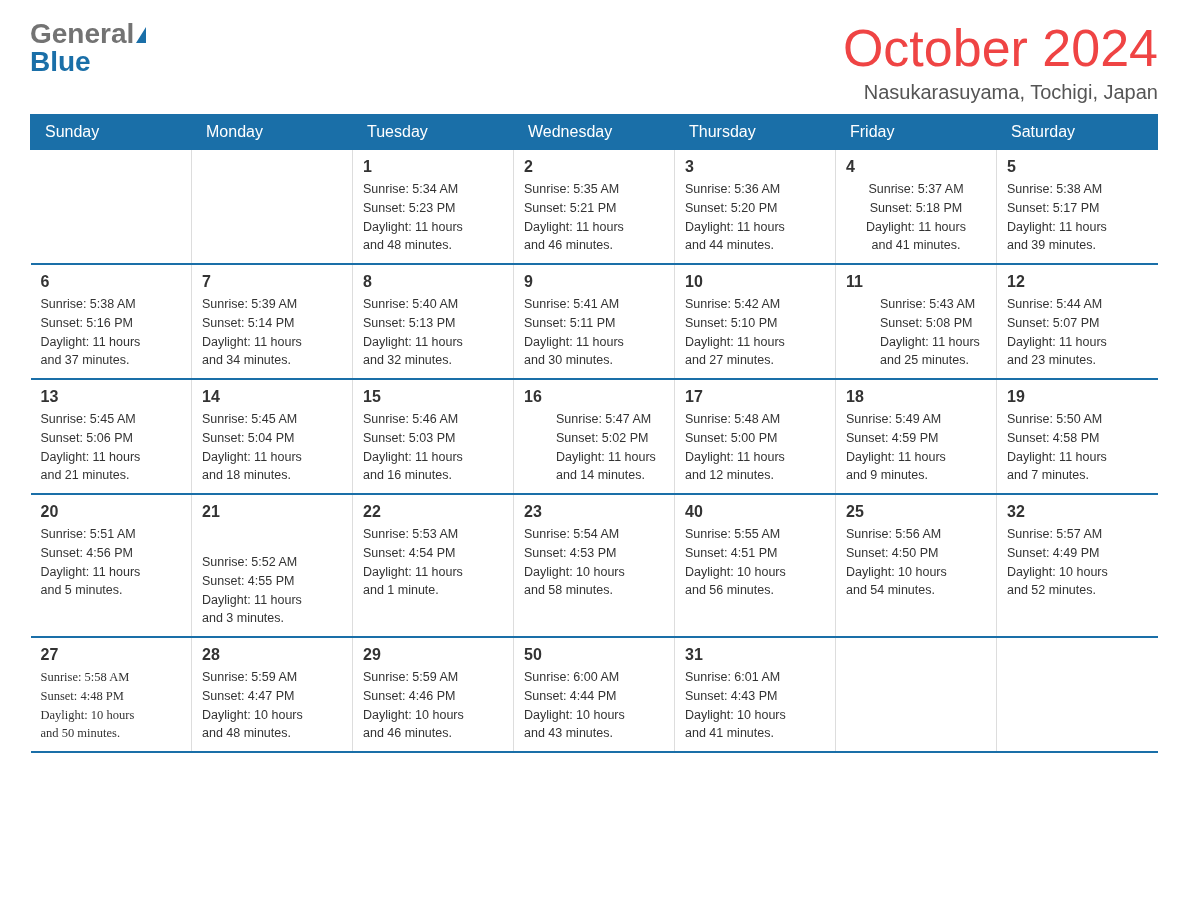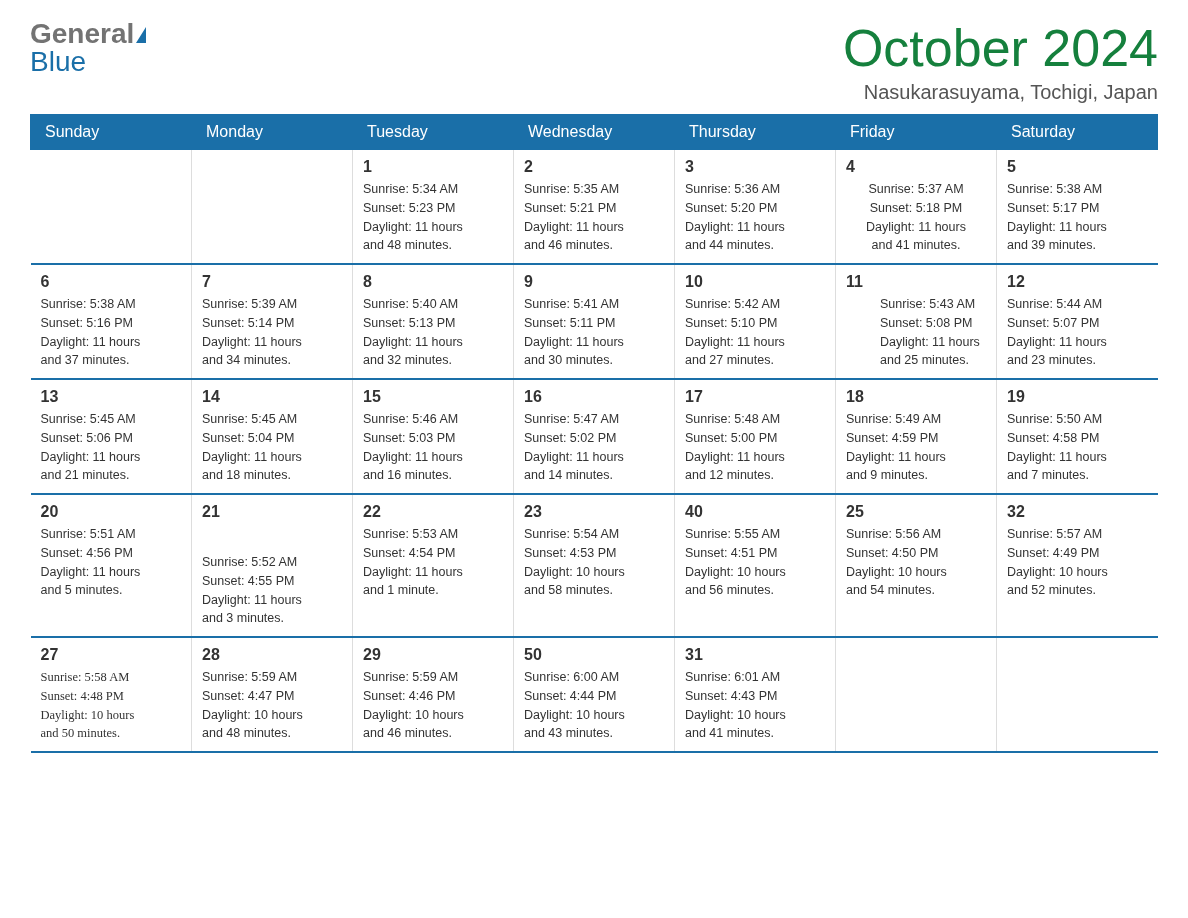--- a/index.html
+++ b/index.html
@@ -22,21 +22,21 @@
       align-items: flex-start;
     }
     .logo-general {
       font-size: 28px;
       font-weight: bold;
       color: #737373;
       line-height: 1;
     }
     .logo-blue {
       font-size: 28px;
-      font-weight: normal;
+      font-weight: bold;
       color: #1a6fa8;
       line-height: 1;
     }
     .logo-triangle {
       display: inline-block;
       width: 0;
       height: 0;
       border-left: 10px solid transparent;
       border-right: 0px solid transparent;
       border-bottom: 16px solid #1a6fa8;
@@ -44,21 +44,21 @@
       vertical-align: middle;
       position: relative;
       top: -4px;
     }
     .title-block {
       text-align: right;
     }
     .month-title {
       font-size: 52px;
       font-weight: normal;
-      color: #15803d;
+      color: #ef4444;
       line-height: 1.1;
     }
     .location {
       font-size: 20px;
       color: #555;
       margin-top: 4px;
     }
     table {
       width: 100%;
       border-collapse: collapse;
@@ -241,21 +241,21 @@
         </td>
         <td>
           <span class="day-number">15</span>
           <div class="day-info" style="white-space: pre-line;">Sunrise: 5:46 AM
 Sunset: 5:03 PM
 Daylight: 11 hours
 and 16 minutes.</div>
         </td>
         <td>
           <span class="day-number">16</span>
-          <div class="day-info" style="white-space: pre-line;">Sunrise: 5:47 AM
+          <div class="day-info" style="white-space: pre-line; margin-left: 32px;">Sunrise: 5:47 AM
 Sunset: 5:02 PM
 Daylight: 11 hours
 and 14 minutes.</div>
         </td>
         <td>
           <span class="day-number">17</span>
           <div class="day-info" style="white-space: pre-line;">Sunrise: 5:48 AM
 Sunset: 5:00 PM
 Daylight: 11 hours
 and 12 minutes.</div>

